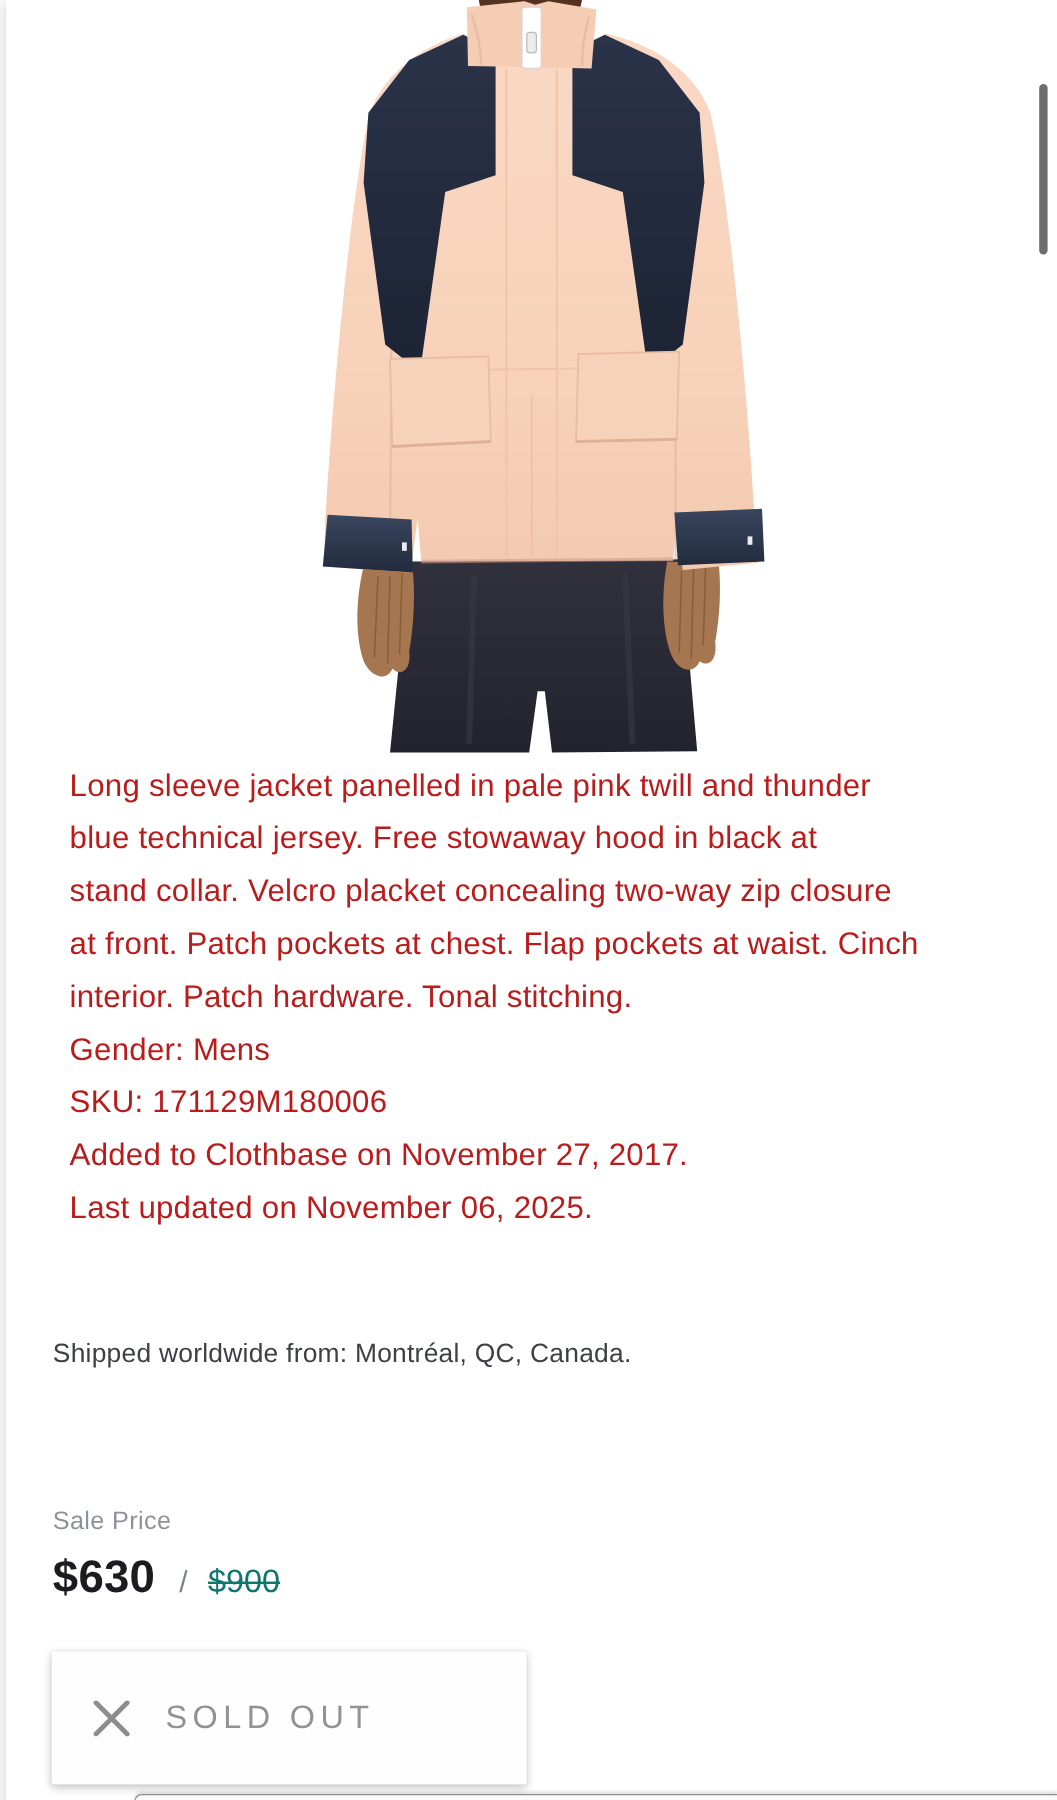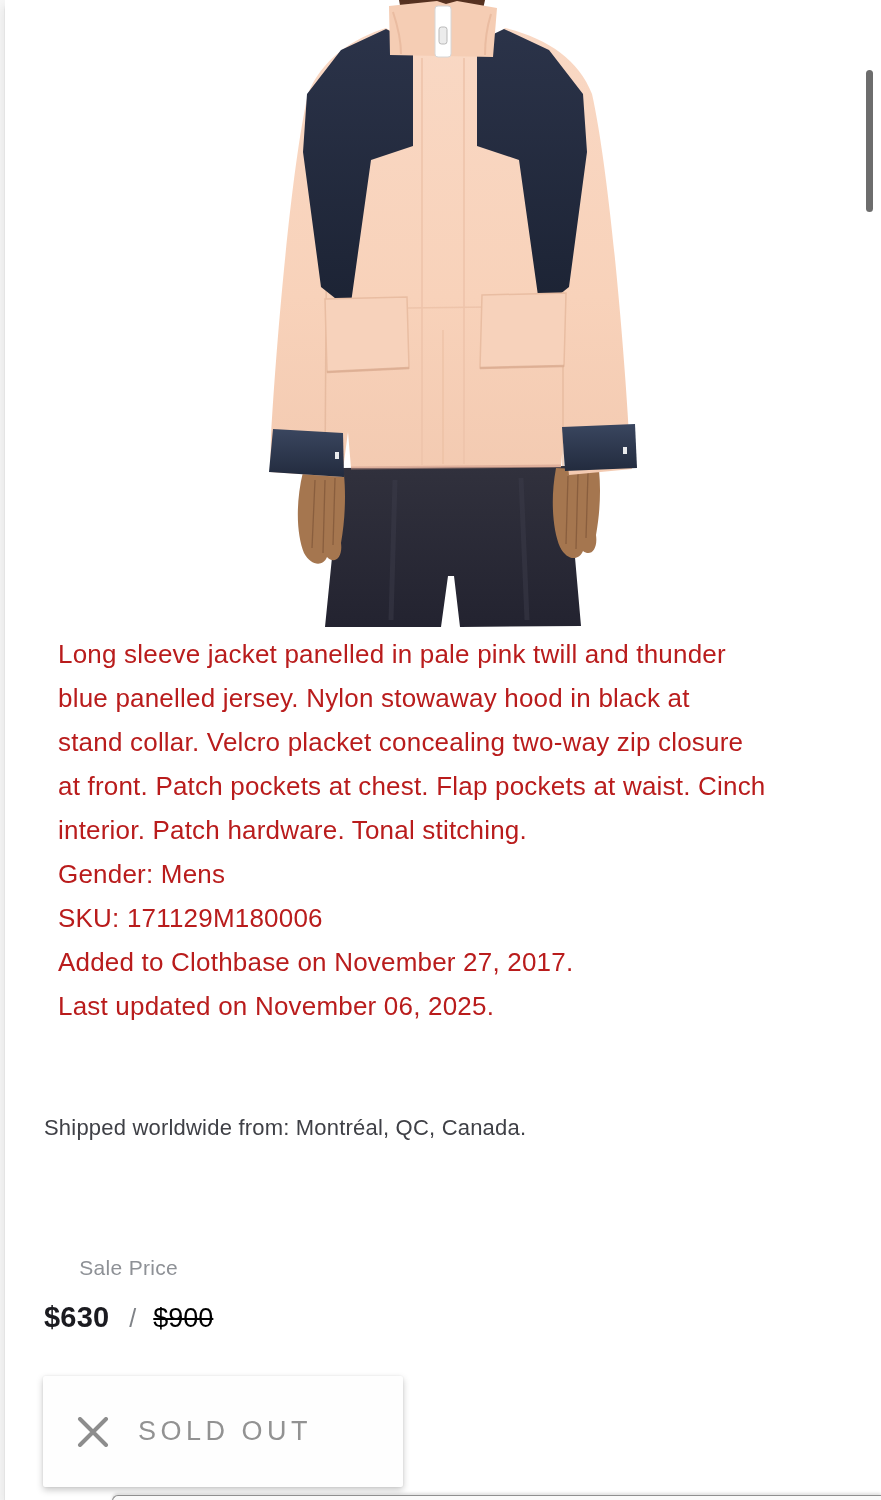--- a/index.html
+++ b/index.html
@@ -28,41 +28,41 @@
     position:absolute;left:39px;top:632px;width:800px;
     font-size:26px;line-height:44px;color:#b91c1c;letter-spacing:0.2px;margin-left:14px;
   }
   .description .line{white-space:nowrap;}
   .shipping{
     position:absolute;left:39px;top:1106px;width:800px;
     font-size:22px;line-height:44px;color:#3f4046;letter-spacing:0.2px;
   }
   .shipping .line{white-space:nowrap;}
   .pricing{
-    position:absolute;left:39px;top:1256px;text-align:center;
+    position:absolute;left:39px;top:1256px;
   }
   .price-label{
     font-size:21px;color:#8e9196;letter-spacing:0.3px;
   }
   .price-row{
     margin-top:11px;display:flex;align-items:baseline;
   }
   .sale-price{
-    font-size:29px;font-weight:bold;color:#1b1b20;letter-spacing:0.2px;
+    font-size:38px;font-weight:bold;color:#1b1b20;letter-spacing:0.2px;
   }
   .price-sep{
     font-size:25px;color:#7f8287;margin:0 17px 0 20px;
   }
   .original-price{
-    font-size:27px;color:#000000;text-decoration:line-through;
+    font-size:27px;color:#0f766e;text-decoration:line-through;
     text-decoration-thickness:2px;
     margin-top:12px;
   }
   .soldout-btn{
-    position:absolute;left:38px;top:1376px;width:360px;height:111px;
+    position:absolute;left:38px;top:1376px;width:396px;height:111px;
     background:#fefefe;border:none;border-radius:2px;
     box-shadow:0 3px 7px rgba(0,0,0,0.22),0 0 2px rgba(0,0,0,0.08);
     display:flex;align-items:center;justify-content:flex-start;
     padding:0 0 0 34px;cursor:default;
   }
   .soldout-btn .x-icon{width:32px;height:30px;flex:0 0 auto;}
   .soldout-btn .soldout-label{
     margin-left:29px;
     font-size:27px;letter-spacing:4.5px;color:#929292;
     font-family:"Liberation Sans","DejaVu Sans",sans-serif;
@@ -158,21 +158,21 @@
 
         <g>
           <rect x="430" y="6" width="16" height="51" rx="3" fill="#ffffff" stroke="#d6d6d6" stroke-width="1"></rect>
           <rect x="434" y="27" width="8" height="17" rx="2.5" fill="#ececec" stroke="#b9b9b9" stroke-width="1"></rect>
         </g>
       </svg>
     </div>
 
     <div class="description">
       <div class="line">Long sleeve jacket panelled in pale pink twill and thunder</div>
-      <div class="line">blue panelled jersey. Nylon stowaway hood in black at</div>
+      <div class="line">blue technical jersey. Free stowaway hood in black at</div>
       <div class="line">stand collar. Velcro placket concealing two-way zip closure</div>
       <div class="line">at front. Patch pockets at chest. Flap pockets at waist. Cinch</div>
       <div class="line">interior. Patch hardware. Tonal stitching.</div>
       <div class="line">Gender: Mens</div>
       <div class="line">SKU: 171129M180006</div>
       <div class="line">Added to Clothbase on November 27, 2017.</div>
       <div class="line">Last updated on November 06, 2025.</div>
     </div>
 
     <div class="shipping">

